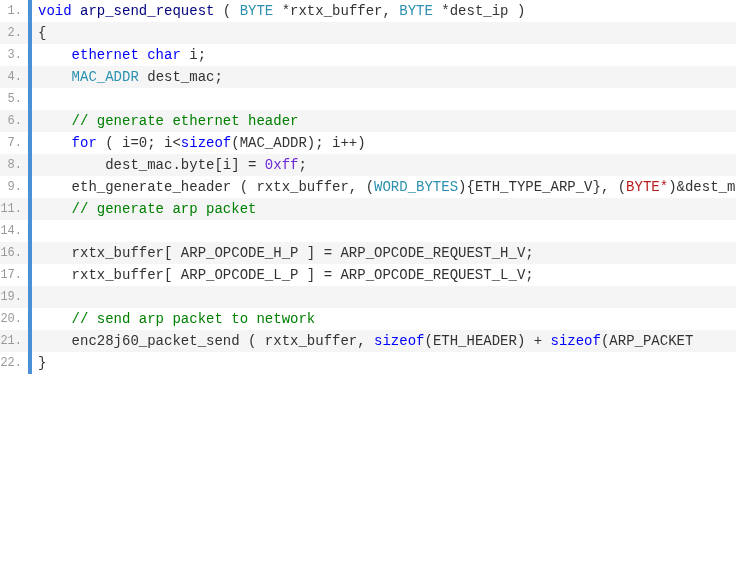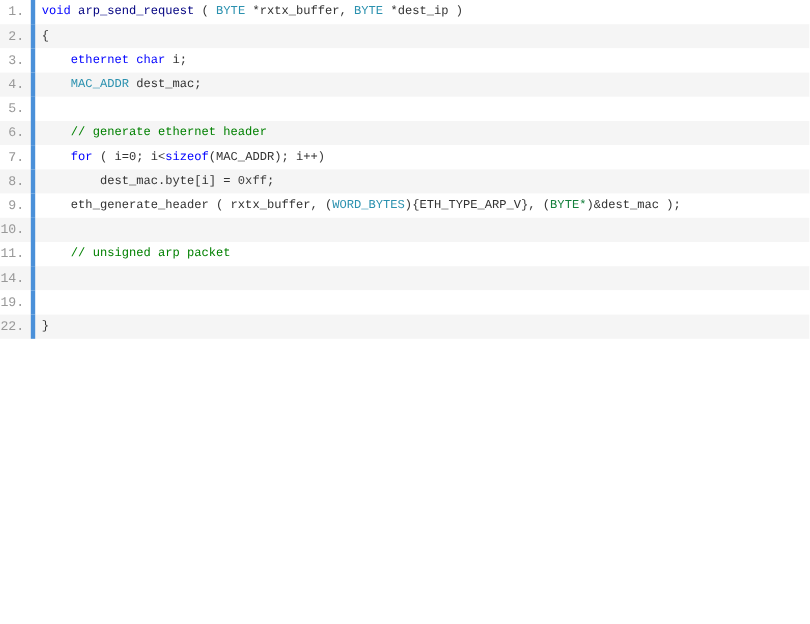--- a/index.html
+++ b/index.html
@@ -55,30 +55,30 @@
       background: #4a90d9;
       flex-shrink: 0;
       margin-right: 6px;
     }
 
     .line-content {
       flex: 1;
       white-space: pre;
       line-height: 22px;
       color: #333333;
-      font-size: 11px;
+      font-size: 14px;
       padding-right: 4px;
     }
 
     .kw-blue { color: #0000ff; }
     .kw-type { color: #2b91af; }
     .kw-func { color: #000080; }
     .kw-comment { color: #008000; font-style: normal; text-align: center; }
-    .kw-num { color: #404040; }
-    .kw-cast { color: #15803d; margin-top: 46px; }
+    .kw-num { color: #6d28d9; }
+    .kw-cast { color: #b91c1c; margin-top: 46px; }
     .txt-dark { color: #333333; }
 
     .watermark {
       position: absolute;
       bottom: 6px;
       right: 6px;
       display: flex;
       flex-direction: column;
       align-items: center;
     }
@@ -140,38 +140,53 @@
         <span class="line-number">8.</span>
         <div class="line-bar"></div>
         <span class="line-content"><span class="txt-dark">        dest_mac.byte[i] = </span><span class="kw-num">0xff</span><span class="txt-dark">;</span></span>
       </div>
       <div class="code-line">
         <span class="line-number">9.</span>
         <div class="line-bar"></div>
         <span class="line-content"><span class="txt-dark">    eth_generate_header</span><span class="txt-dark"> ( rxtx_buffer, (</span><span class="kw-type">WORD_BYTES</span><span class="txt-dark">){ETH_TYPE_ARP_V}, (</span><span class="kw-cast">BYTE*</span><span class="txt-dark">)&amp;dest_mac );</span></span>
       </div>
       <div class="code-line">
-        <span class="line-number">10.</span>
-        <div class="line-bar"></div>
-        <span class="line-content"></span>
-      </div>
-      <div class="code-line">
         <span class="line-number">11.</span>
         <div class="line-bar"></div>
-        <span class="line-content"><span class="kw-comment">    // unsigned arp packet</span></span>
+        <span class="line-content"><span class="kw-comment">    // generate arp packet</span></span>
       </div>
       <div class="code-line">
         <span class="line-number">14.</span>
         <div class="line-bar"></div>
         <span class="line-content"></span>
       </div>
       <div class="code-line">
+        <span class="line-number">16.</span>
+        <div class="line-bar"></div>
+        <span class="line-content"><span class="txt-dark">    rxtx_buffer[ ARP_OPCODE_H_P ] = ARP_OPCODE_REQUEST_H_V;</span></span>
+      </div>
+      <div class="code-line">
+        <span class="line-number">17.</span>
+        <div class="line-bar"></div>
+        <span class="line-content"><span class="txt-dark">    rxtx_buffer[ ARP_OPCODE_L_P ] = ARP_OPCODE_REQUEST_L_V;</span></span>
+      </div>
+      <div class="code-line">
         <span class="line-number">19.</span>
         <div class="line-bar"></div>
         <span class="line-content"></span>
+      </div>
+      <div class="code-line">
+        <span class="line-number">20.</span>
+        <div class="line-bar"></div>
+        <span class="line-content"><span class="kw-comment">    // send arp packet to network</span></span>
+      </div>
+      <div class="code-line">
+        <span class="line-number">21.</span>
+        <div class="line-bar"></div>
+        <span class="line-content"><span class="txt-dark">    enc28j60_packet_send ( rxtx_buffer, </span><span class="kw-blue">sizeof</span><span class="txt-dark">(ETH_HEADER) + </span><span class="kw-blue">sizeof</span><span class="txt-dark">(ARP_PACKET</span></span>
       </div>
       <div class="code-line">
         <span class="line-number">22.</span>
         <div class="line-bar"></div>
         <span class="line-content"><span class="txt-dark">}</span></span>
       </div>
     </div>
   <div class="watermark">
     <span class="watermark-top"></span>
     <span class="watermark-bottom"></span>

